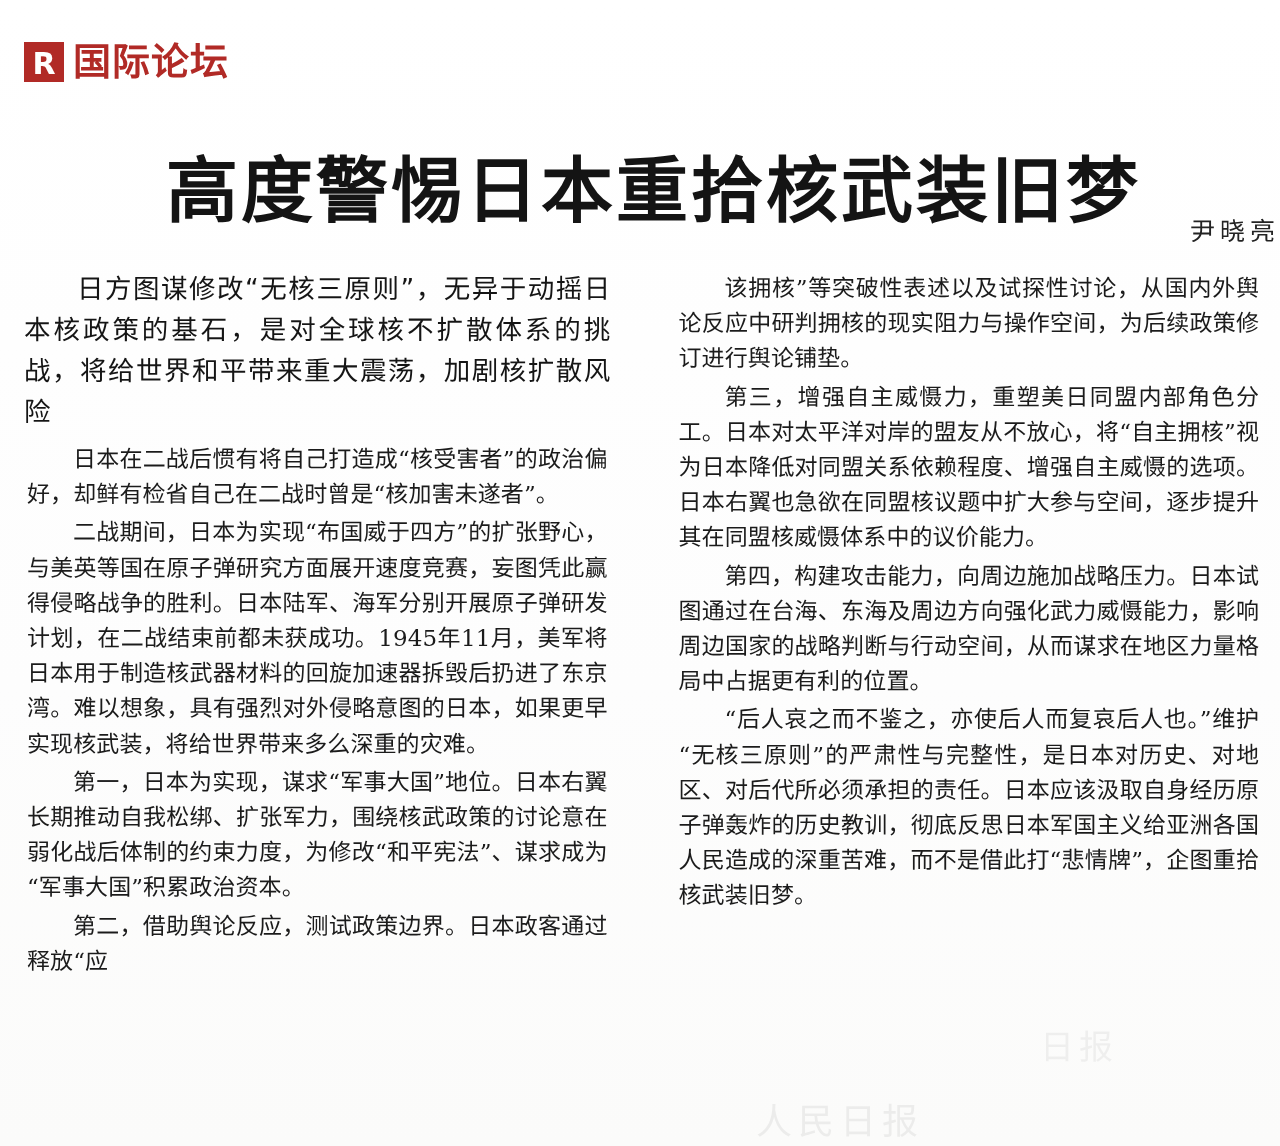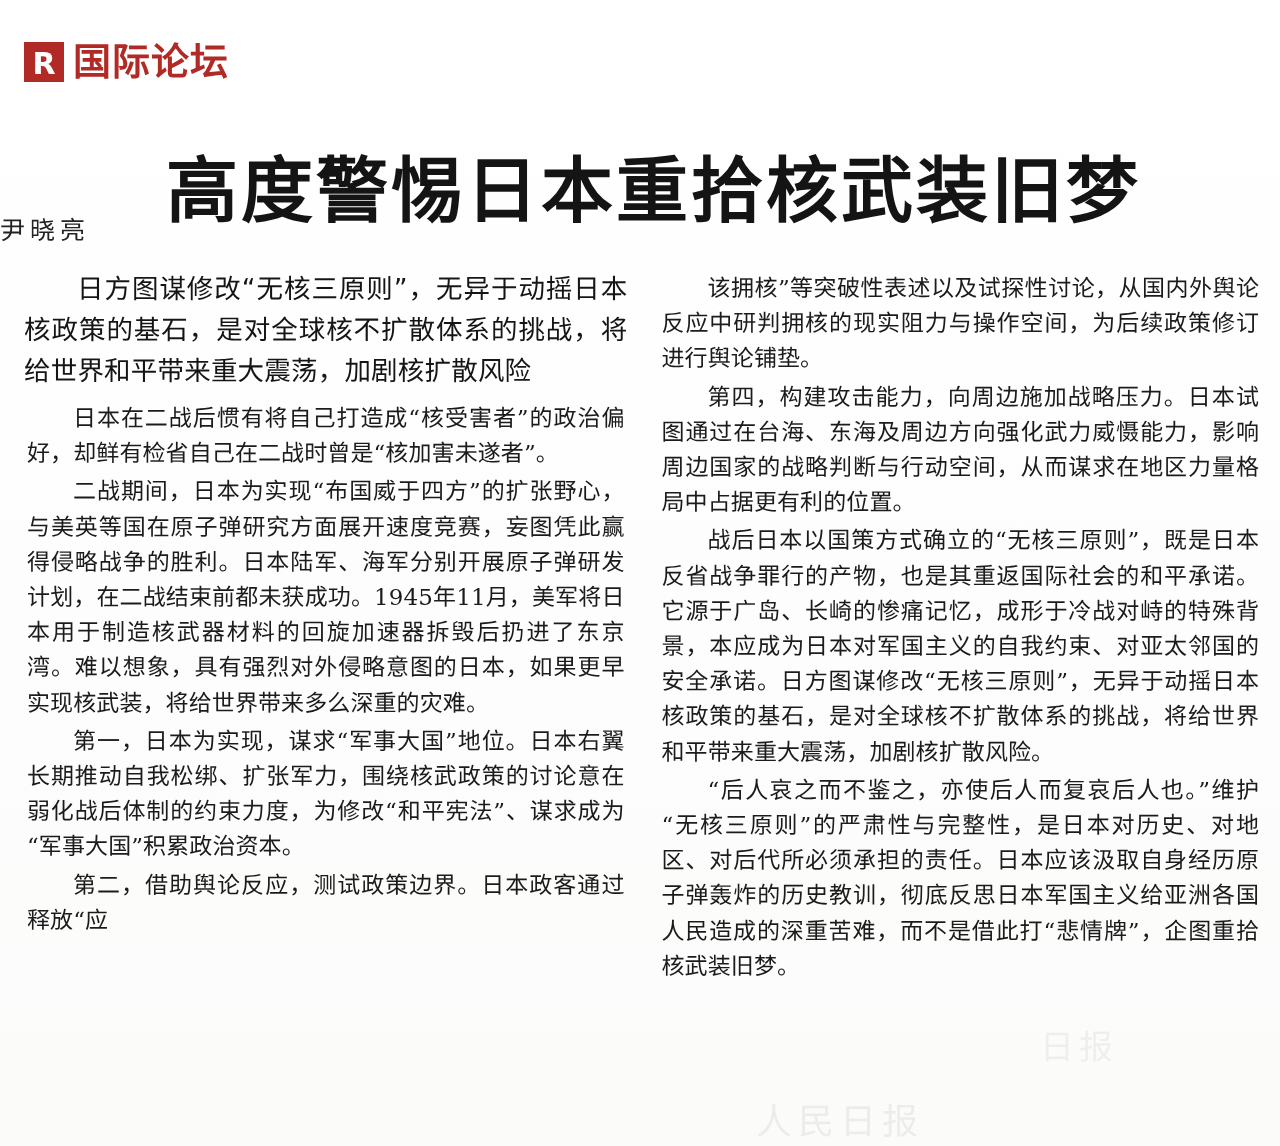--- a/index.html
+++ b/index.html
@@ -75,37 +75,37 @@
     white-space: nowrap;
     margin-left: 27px;
   }
 
   
   .byline {
     position: absolute;
     left: 0;
     right: 0;
     top: 214px;
-    text-align: left;
-    font-family: Liberation Serif, serif;
+    text-align: right;
+    font-family: Liberation Sans, sans-serif;
     font-size: 25px;
     line-height: 34px;
     color: #232323;
     letter-spacing: 5px;
   }
 
   
   .columns {
     position: absolute;
     left: 24px;
     right: 18px;
     top: 268px;
     bottom: 4px;
     display: flex;
-    gap: 15px;
+    gap: 32px;
   }
   .col {
     flex: 1 1 0;
     min-width: 0;
   }
   .col-divider {
     width: 1px;
     flex: 0 0 1px;
     background: transparent;
   }
@@ -187,22 +187,22 @@
       <p class="body">日本在二战后惯有将自己打造成“核受害者”的政治偏好，却鲜有检省自己在二战时曾是“核加害未遂者”。</p>
       <p class="body">二战期间，日本为实现“布国威于四方”的扩张野心，与美英等国在原子弹研究方面展开速度竞赛，妄图凭此赢得侵略战争的胜利。日本陆军、海军分别开展原子弹研发计划，在二战结束前都未获成功。1945年11月，美军将日本用于制造核武器材料的回旋加速器拆毁后扔进了东京湾。难以想象，具有强烈对外侵略意图的日本，如果更早实现核武装，将给世界带来多么深重的灾难。</p>
       <p class="body">第一，日本为实现，谋求“军事大国”地位。日本右翼长期推动自我松绑、扩张军力，围绕核武政策的讨论意在弱化战后体制的约束力度，为修改“和平宪法”、谋求成为“军事大国”积累政治资本。</p>
       <p class="body">第二，借助舆论反应，测试政策边界。日本政客通过释放“应</p>
     </div>
 
     <div class="col-divider"></div>
 
     <div class="col">
       <p class="body">该拥核”等突破性表述以及试探性讨论，从国内外舆论反应中研判拥核的现实阻力与操作空间，为后续政策修订进行舆论铺垫。</p>
+      <p class="body">第三，增强自主威慑力，重塑美日同盟内部角色分工。日本对太平洋对岸的盟友从不放心，将“自主拥核”视为日本降低对同盟关系依赖程度、增强自主威慑的选项。日本右翼也急欲在同盟核议题中扩大参与空间，逐步提升其在同盟核威慑体系中的议价能力。</p>
       <p class="body">第四，构建攻击能力，向周边施加战略压力。日本试图通过在台海、东海及周边方向强化武力威慑能力，影响周边国家的战略判断与行动空间，从而谋求在地区力量格局中占据更有利的位置。</p>
-      <p class="body">战后日本以国策方式确立的“无核三原则”，既是日本反省战争罪行的产物，也是其重返国际社会的和平承诺。它源于广岛、长崎的惨痛记忆，成形于冷战对峙的特殊背景，本应成为日本对军国主义的自我约束、对亚太邻国的安全承诺。日方图谋修改“无核三原则”，无异于动摇日本核政策的基石，是对全球核不扩散体系的挑战，将给世界和平带来重大震荡，加剧核扩散风险。</p>
       <p class="body">“后人哀之而不鉴之，亦使后人而复哀后人也。”维护“无核三原则”的严肃性与完整性，是日本对历史、对地区、对后代所必须承担的责任。日本应该汲取自身经历原子弹轰炸的历史教训，彻底反思日本军国主义给亚洲各国人民造成的深重苦难，而不是借此打“悲情牌”，企图重拾核武装旧梦。</p>
 
     </div>
 
   </div>
 
   <div class="watermark">人民日报</div>
   <div class="watermark-2">日报</div>
 
 </div>

